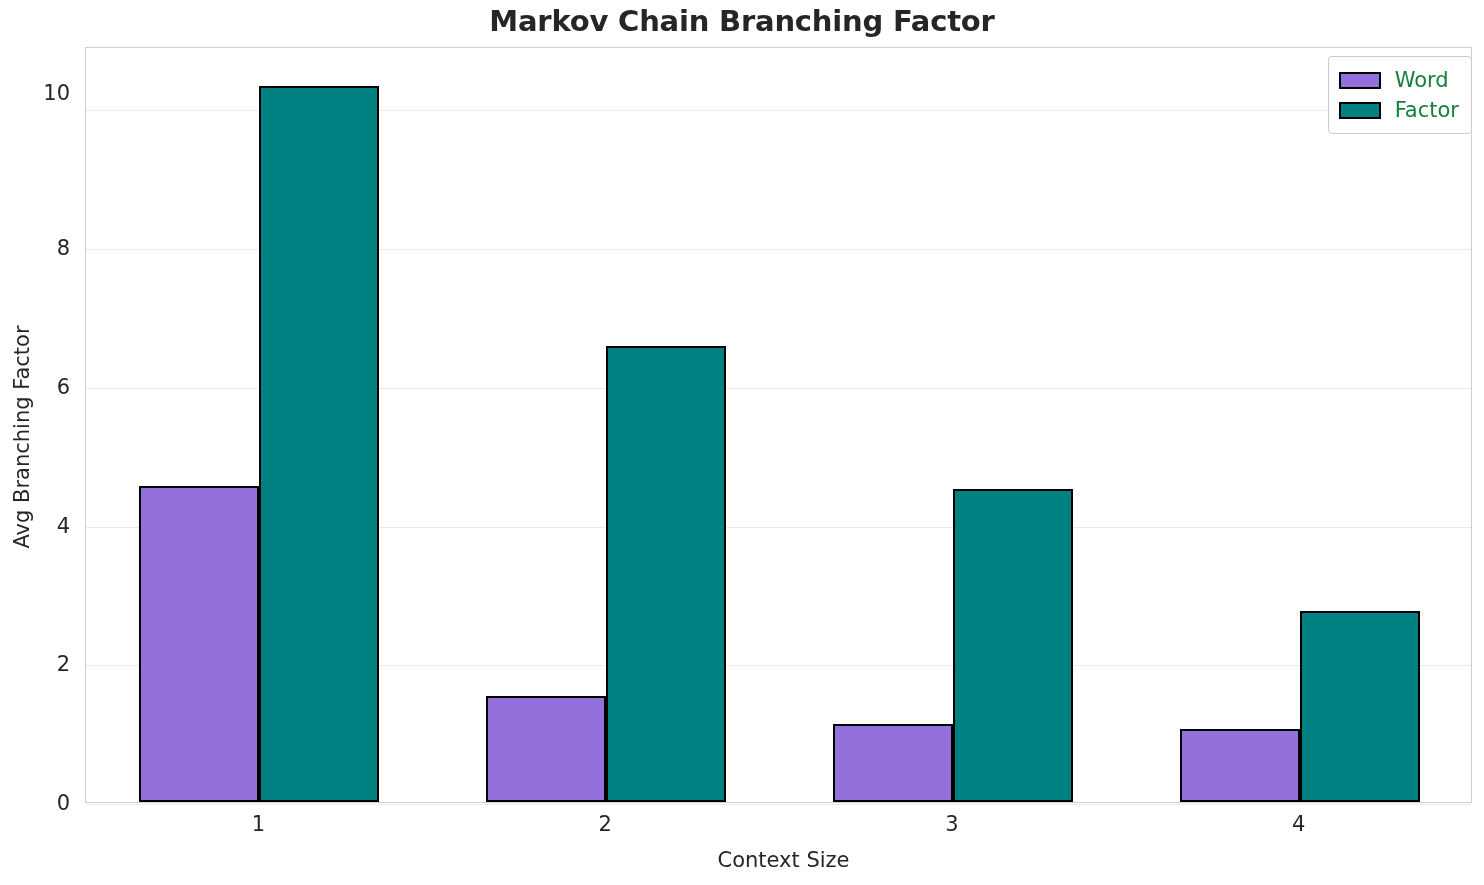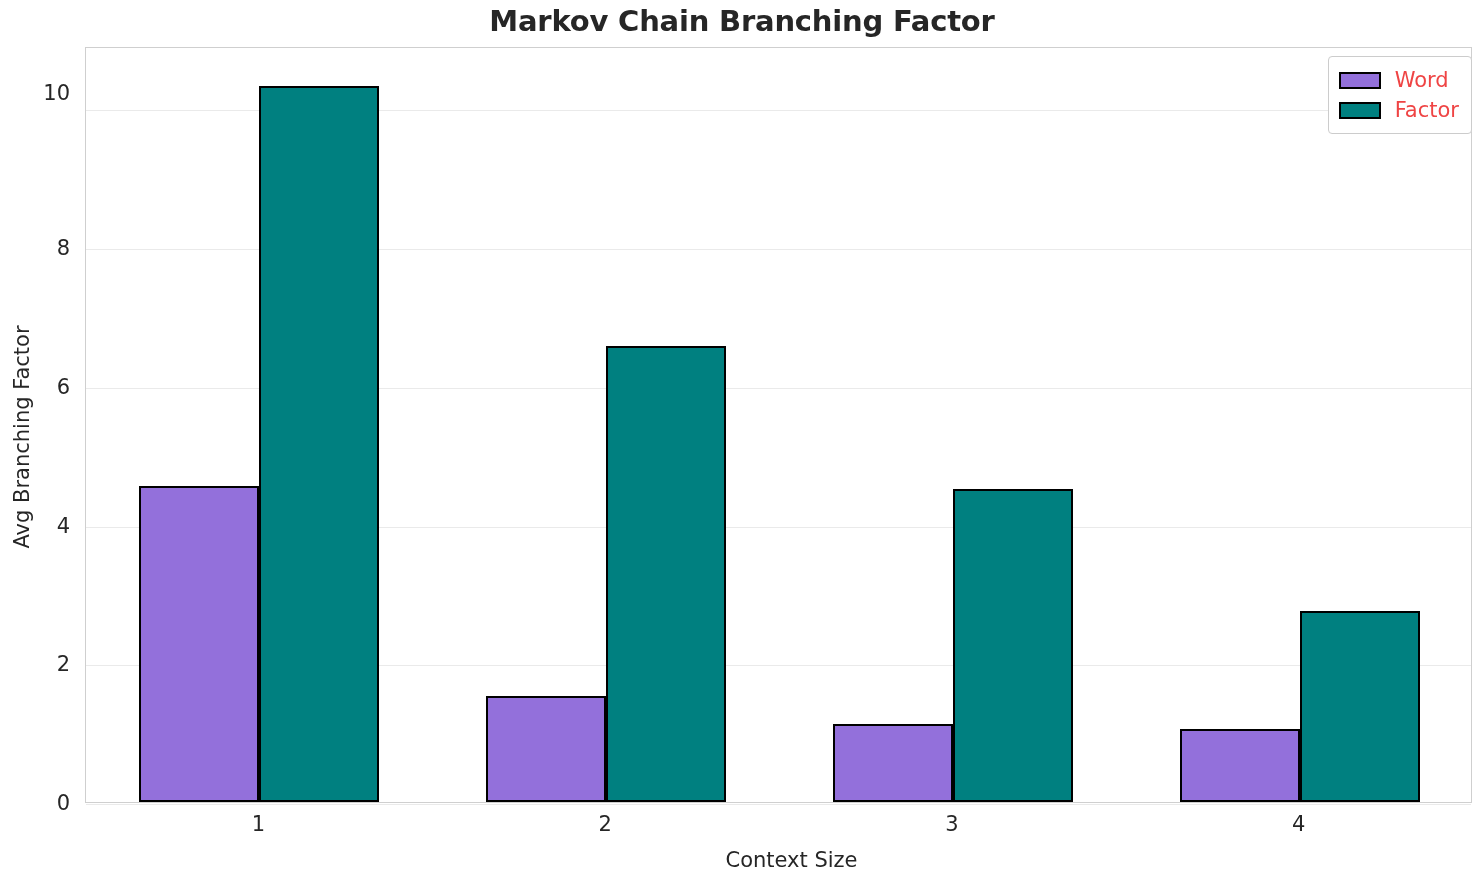--- a/index.html
+++ b/index.html
@@ -113,21 +113,21 @@
     top: 0;
     width: 120px;
     text-align: center;
     font-size: 21px;
     color: #262626;
     transform: translateX(-60px);
   }
 
   #xlabel {
     position: absolute;
-    left: 98px;
+    left: 90px;
     top: 848px;
     width: 1387px;
     text-align: center;
     font-size: 21px;
     color: #262626;
   }
 
   
   #legend {
     position: absolute;
@@ -146,21 +146,21 @@
   }
   .legend-swatch {
     width: 42px;
     height: 17px;
     border: 2px solid #000000;
     box-sizing: border-box;
     margin-right: 14px;
   }
   .legend-text {
     font-size: 21px;
-    color: #ef4444;
+    color: #15803d;
     white-space: nowrap;
   }
 </style>
 </head>
 <body>
 
 <div id="figure">
 
   <div id="chart-title">Markov Chain Branching Factor</div>
 

